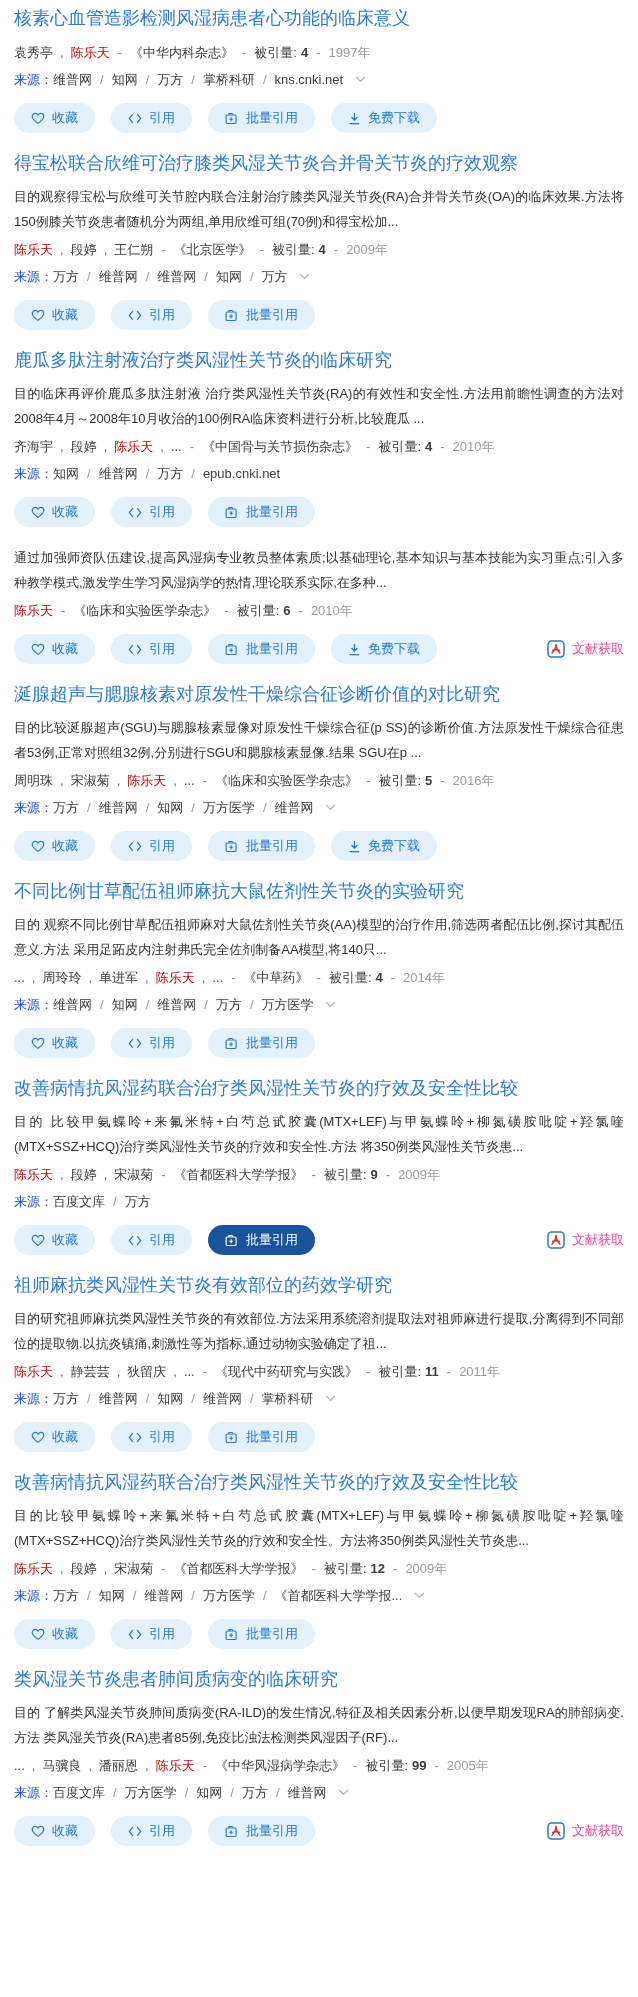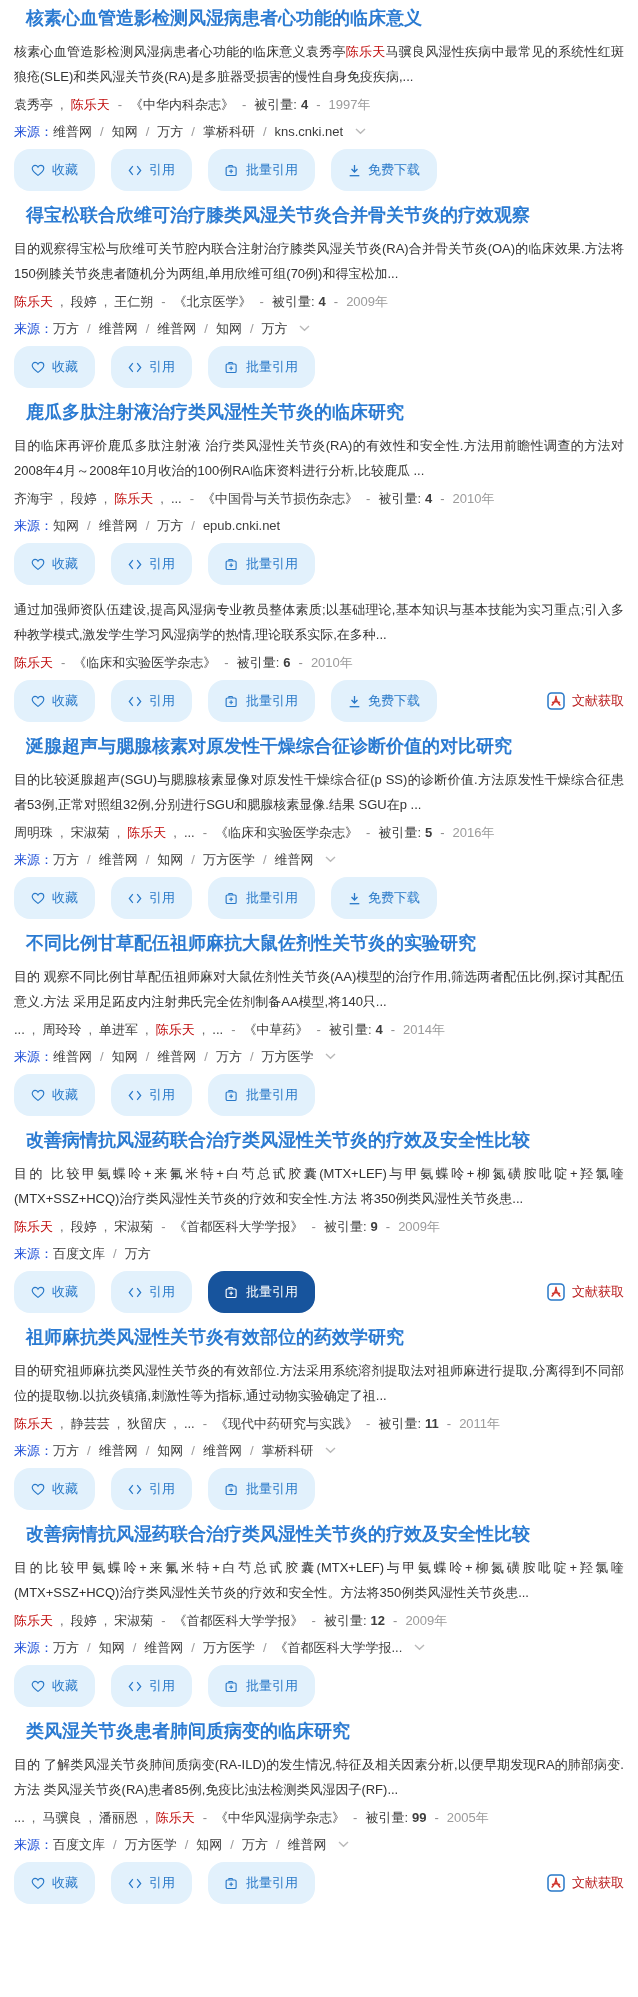--- a/index.html
+++ b/index.html
@@ -7,24 +7,24 @@
   body {
     width: 638px;
     background: #ffffff;
     font-family: "Liberation Sans", "DejaVu Sans", sans-serif;
     color: #333;
   }
   .results { padding: 6px 14px 0 14px; }
   .result { margin-bottom: 18px; }
   .title {
     font-size: 18px;
-    font-weight: 700;
+    font-weight: 400;
     color: #2b7bd2;
     line-height: 25px;
-    margin: 0 0 8px 12px;
+    margin: 0 0 8px 0;
     cursor: pointer;
   }
   .abstract {
     font-size: 13px;
     line-height: 25px;
     color: #333;
     margin: 0 0 2px 0;
     text-align: justify;
   }
   .abstract .hl { color: #c00a0a; }
@@ -56,52 +56,51 @@
   .actions {
     display: flex;
     align-items: center;
     margin-top: 10px;
     height: 30px;
   }
   .pill {
     display: inline-flex;
     align-items: center;
     gap: 7px;
-    height: 42px;
+    height: 30px;
     padding: 0 17px;
     border: none;
     border-radius: 16px;
     background: #e2f1fc;
     color: #2878c8;
     font-size: 13px;
     font-family: inherit;
     margin-right: 16px;
     cursor: pointer;
     white-space: nowrap;
   }
   .pill.active { background: #17549d; color: #ffffff; }
   .pill svg { display: block; }
   .doc-access {
     margin-left: auto;
     display: inline-flex;
     align-items: center;
     gap: 7px;
     font-size: 13px;
-    color: #b91c1c;
+    color: #ec4899;
     cursor: pointer;
     white-space: nowrap;
   }
 </style>
 </head>
 <body>
 
 <div class="results" id="results">
   <article class="result">
     <h3 class="title">核素心血管造影检测风湿病患者心功能的临床意义</h3>
-    <p class="abstract"><span>核素心血管造影检测风湿病患者心功能的临床意义袁秀亭</span><span class="hl">陈乐天</span><span>马骥良风湿性疾病中最常见的系统性红斑狼疮(SLE)和类风湿关节炎(RA)是多脏器受损害的慢性自身免疫疾病,...</span></p>
     <div class="meta"><span class="author">袁秀亭</span><span class="comma">,</span><span class="author hl">陈乐天</span><span class="sep">-</span><span class="journal">《中华内科杂志》</span><span class="sep">-</span><span class="cited-label">被引量:</span><span class="cited-num">4</span><span class="sep">-</span><span class="year">1997年</span></div>
     <div class="source">
       <span class="src-label">来源：</span><span class="src-links"><span class="src-link">维普网</span><span class="slash">/</span><span class="src-link">知网</span><span class="slash">/</span><span class="src-link">万方</span><span class="slash">/</span><span class="src-link">掌桥科研</span><span class="slash">/</span><span class="src-link">kns.cnki.net</span></span>
       <svg class="chevron" width="11" height="7" viewBox="0 0 11 7">
           <path d="M1 1 L5.5 5.3 L10 1" fill="none" stroke="#b8b8b8" stroke-width="1.4"></path>
         </svg>
     </div>
     <div class="actions">
       <button class="pill pill-favorite">
         <svg width="14" height="13" viewBox="0 0 16 14">

